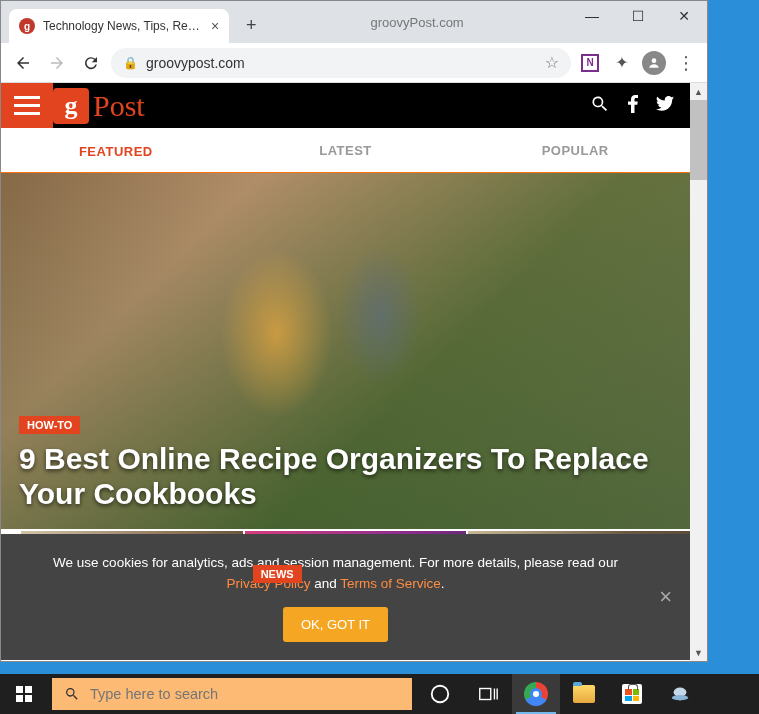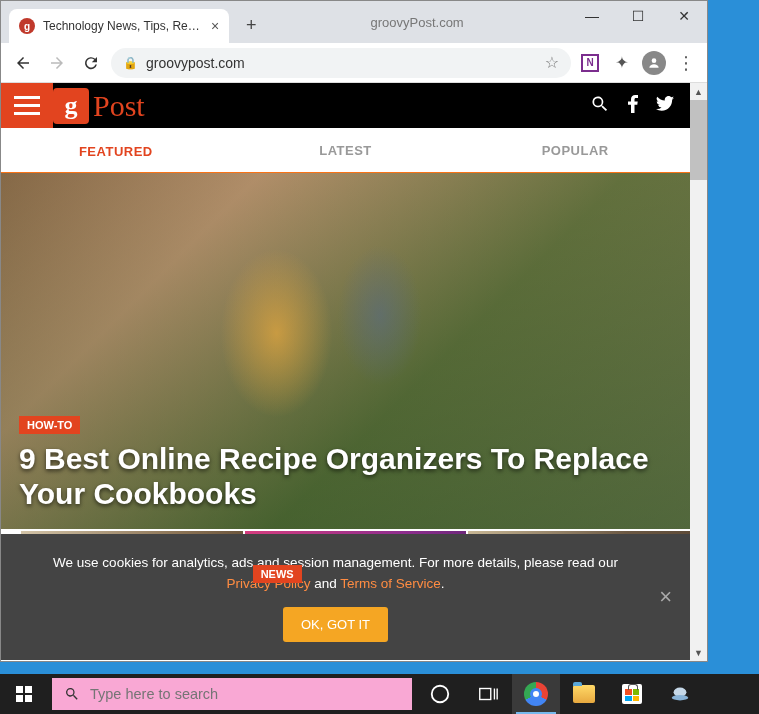--- a/index.html
+++ b/index.html
@@ -60,21 +60,21 @@
 .thumb-bar { position: absolute; bottom: 42px; left: 8px; width: 40px; height: 4px; background: #e2441f; }
 .cookie { position: absolute; left: 0; right: 17px; bottom: 1px; background: #444; color: #fff; padding: 18px 50px 18px 30px; }
 .cookie-text { font-size: 13.5px; line-height: 1.6; text-align: center; }
 .cookie-text a { color: #ff8c42; text-decoration: none; }
 .cookie-btn { display: block; margin: 12px auto 0; background: #f5a623; color: #fff; border: none; padding: 10px 18px; font-size: 13px; font-weight: normal; border-radius: 3px; cursor: pointer; }
 .cookie-close { position: absolute; right: 18px; top: 50%; transform: translateY(-50%); font-size: 22px; color: #aaa; cursor: pointer; }
 .taskbar { position: absolute; bottom: 0; left: 0; width: 759px; height: 40px; background: #1f1f1f; display: flex; align-items: center; }
 .start { width: 48px; height: 40px; display: flex; align-items: center; justify-content: center; cursor: pointer; }
 .winlogo { width: 16px; height: 16px; display: grid; grid-template-columns: 1fr 1fr; grid-template-rows: 1fr 1fr; gap: 1.5px; }
 .winlogo span { background: #fff; }
-.searchbox { width: 360px; height: 32px; background: #f9a8d4; margin: 0 4px; display: flex; align-items: center; padding: 0 12px; gap: 10px; }
+.searchbox { width: 360px; height: 32px; background: #fdba74; margin: 0 4px; display: flex; align-items: center; padding: 0 12px; gap: 10px; }
 .searchbox svg { width: 16px; height: 16px; }
 .searchbox input { border: none; outline: none; font-size: 14.5px; color: #666; flex: 1; background: transparent; }
 .tbicons { display: flex; align-items: center; height: 40px; }
 .tbicon { width: 48px; height: 40px; display: flex; align-items: center; justify-content: center; cursor: pointer; position: relative; }
 .tbicon svg { width: 22px; height: 22px; }
 .tbicon.active::after { content: ""; position: absolute; bottom: 0; left: 4px; right: 4px; height: 2px; background: #76b9ed; }
 .chrome-ico { width: 24px; height: 24px; border-radius: 50%; background: conic-gradient(#ea4335 0 120deg, #4285f4 120deg 240deg, #34a853 240deg 360deg); position: relative; }
 .chrome-ico::after { content: ""; position: absolute; inset: 6px; background: #fff; border-radius: 50%; border: 3px solid #4285f4; }
 .folder-ico { width: 22px; height: 18px; background: linear-gradient(#ffd968, #e8a93f); border-radius: 2px; position: relative; }
 .folder-ico::before { content: ""; position: absolute; top: -3px; left: 0; width: 9px; height: 4px; background: #5aa7d8; border-radius: 2px 2px 0 0; }

